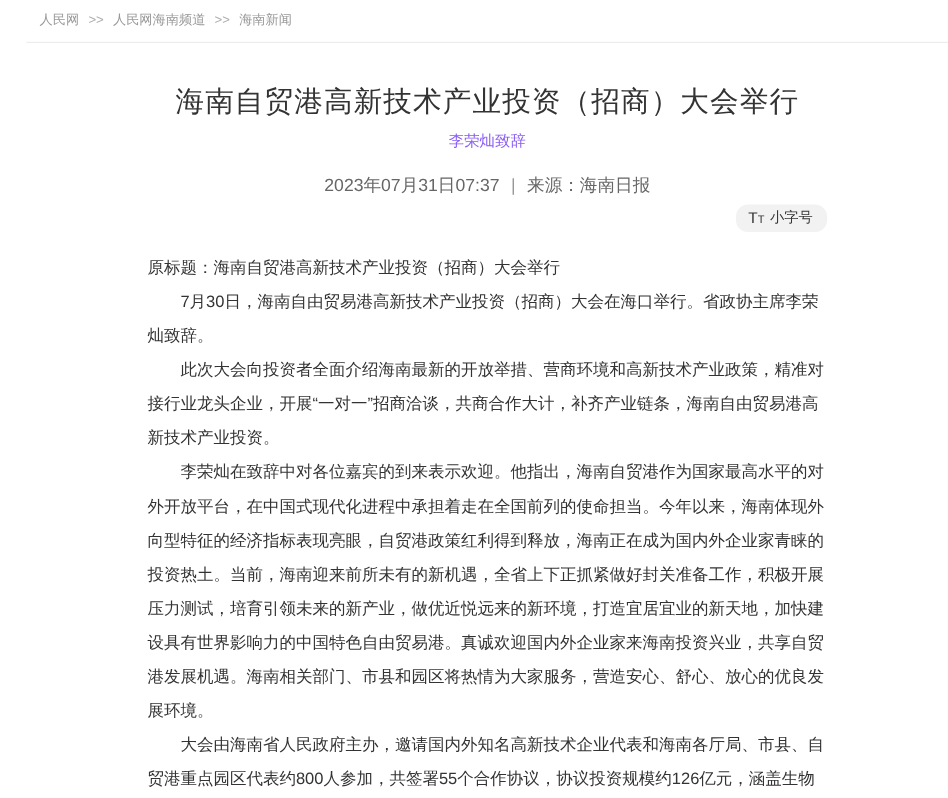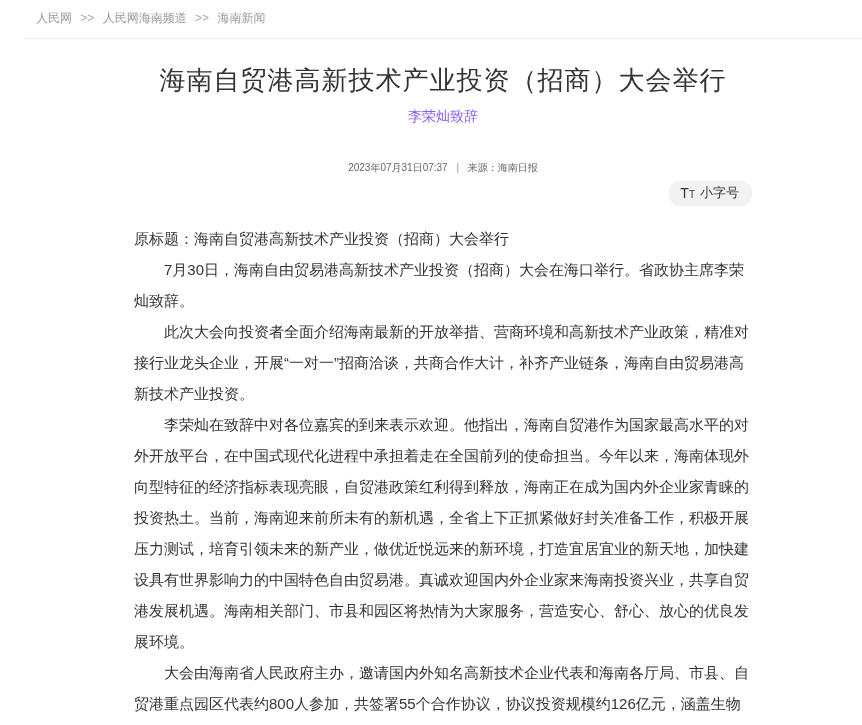--- a/index.html
+++ b/index.html
@@ -22,36 +22,36 @@
   .crumb-bar a {
     color: #999;
     text-decoration: none;
     cursor: pointer;
   }
   .crumb-sep { color: #aaa; margin: 0 5px; }
 
   
   .article-head { text-align: center; }
   .article-title {
-    margin-top: 24px;
+    margin-top: 36px;
     font-size: 26px;
     font-weight: 400;
     color: #333;
     letter-spacing: 1px;
     line-height: 34px;
   }
   .article-subtitle {
     margin-top: 11px;
     font-size: 14px;
     color: #8b5cf6;
     font-weight: 400;
   }
   .article-dateline {
-    margin-top: 35px;
-    font-size: 10px;
+    margin-top: 21px;
+    font-size: 16px;
     color: #666;
   }
   .dateline-sep { margin: 0 6px; color: #999; }
   .article-dateline a { color: #666; text-decoration: none; cursor: pointer; }
 
   
   .toolbar {
     width: 618px;
     margin: 6px auto 0 auto;
     display: flex;

